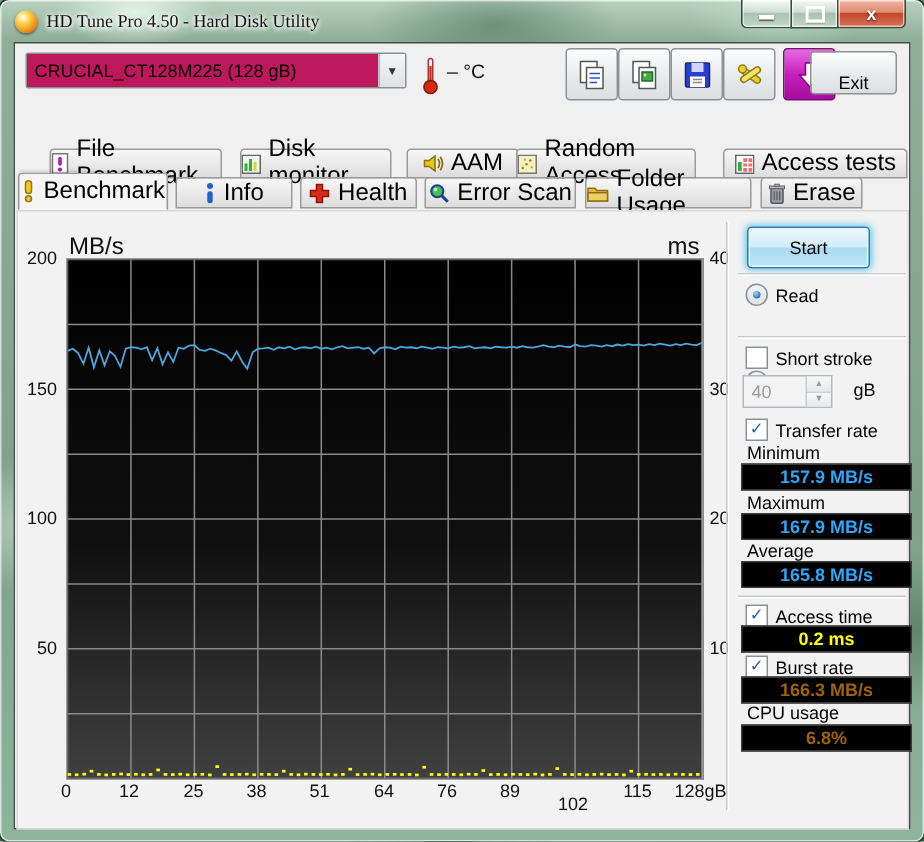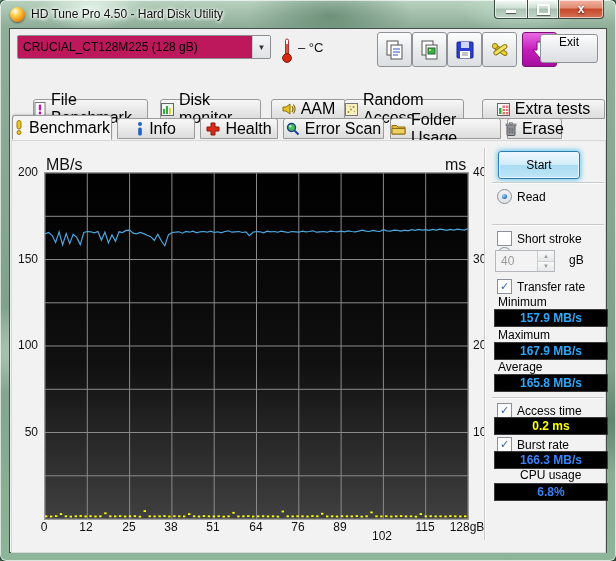--- a/index.html
+++ b/index.html
@@ -17,21 +17,21 @@
     background:
       radial-gradient(70px 30px at 90px 8px, rgba(235,250,240,.85) 0%, rgba(235,250,240,0) 75%),
       radial-gradient(110px 45px at 330px 16px, rgba(70,110,85,.55) 0%, rgba(70,110,85,0) 75%),
       radial-gradient(90px 40px at 520px 6px, rgba(200,230,210,.7) 0%, rgba(200,230,210,0) 70%),
       radial-gradient(120px 60px at 30px 350px, rgba(220,240,225,.55) 0%, rgba(220,240,225,0) 75%),
       radial-gradient(140px 70px at 610px 420px, rgba(60,100,75,.5) 0%, rgba(60,100,75,0) 75%),
       linear-gradient(180deg,#b9d2c0 0%,#90af99 26px,#7fa089 60%,#8db59a 100%);
     box-shadow: inset 0 0 0 1px rgba(255,255,255,.65), 0 0 0 1px #23382b;
   }
   
-  #titlebar{position:absolute;top:0;left:0;right:0;height:28px;display:flex;align-items:center;padding-left:10px;}
+  #titlebar{position:absolute;top:0;left:0;right:0;height:28px;display:flex;align-items:center;padding-left:10px;font-family:Liberation Serif, serif;}
   #title-text{font-size:12px;color:#111;margin-left:6px;text-shadow:0 0 4px #fff,0 0 4px #fff,0 1px 3px #fff;}
   #app-icon{width:15px;height:15px;border-radius:50%;
     background:radial-gradient(circle at 35% 30%, #fff 0%, #ffd24a 30%, #e98a12 70%, #9c4f05 100%);
     box-shadow:0 1px 2px rgba(0,0,0,.5);}
   #winbtns{position:absolute;top:0;right:12px;display:flex;}
   .winbtn{height:18px;border:1px solid #3a4a40;border-top:none;display:flex;align-items:center;justify-content:center;
     background:linear-gradient(180deg,rgba(255,255,255,.85),rgba(220,230,225,.45) 45%,rgba(150,170,158,.45) 50%,rgba(210,225,215,.6));
     box-shadow:inset 0 0 0 1px rgba(255,255,255,.6);}
   .winbtn.min{width:32px;border-radius:0 0 0 4px;border-right:none;}
   .winbtn.max{width:30px;border-right:none;}
@@ -50,42 +50,42 @@
   #drive-combo{position:absolute;left:7px;top:6px;width:252px;height:22px;background:#be185d;border:1px solid #8a8f94;border-radius:2px;display:flex;align-items:center;font-size:12px;}
   #drive-combo .combo-text{flex:1;padding:0 5px;white-space:nowrap;overflow:hidden;color:#000;}
   #drive-combo .combo-arrow{width:17px;align-self:stretch;border-left:1px solid #c5c9cd;background:linear-gradient(180deg,#f4f5f6,#dfe2e5);display:flex;align-items:center;justify-content:center;font-size:8px;color:#333;}
   #thermo{position:absolute;left:270px;top:7px;}
   #temp-text{position:absolute;left:288px;top:11px;font-size:13px;color:#111;}
   .toolbtn{position:absolute;top:3px;width:33px;height:33px;border:1px solid #8e9297;border-radius:3px;
     background:linear-gradient(180deg,#fdfdfd,#e8eaec 55%,#dcdfe2);display:flex;align-items:center;justify-content:center;}
   #btn-copy-text{left:367px;} #btn-copy-image{left:402px;} #btn-save{left:437px;} #btn-options{left:472px;}
   #btn-update{left:512px;background:linear-gradient(180deg,#e86ae0,#c71fbd 50%,#a50d9d);border-color:#7d0d78;}
   #btn-exit{position:absolute;right:8px;top:5px;width:56px;height:27px;border:1px solid #8e9297;border-radius:3px;
-    background:linear-gradient(180deg,#fdfdfd,#e8eaec 55%,#dcdfe2);font-size:12px;display:flex;align-items:flex-start;justify-content:center;color:#000;}
+    background:linear-gradient(180deg,#fdfdfd,#e8eaec 55%,#dcdfe2);font-size:12px;display:flex;align-items:flex-end;justify-content:center;color:#000;}
   
   #tabszone{position:absolute;left:10px;top:98px;width:596px;height:43px;}
   .tab{position:absolute;box-sizing:border-box;border:1px solid #9a9a9a;border-radius:3px 3px 0 0;
     background:linear-gradient(180deg,#f7f7f7,#dddddd);display:flex;align-items:center;justify-content:center;gap:5px;
     font-size:16px;color:#000;}
   .tab .ticon{display:flex;align-items:center;}
   .row1{top:1px;height:20px;}
   .row2{top:20px;height:21px;}
   .tab.active{top:17px;height:25px;background:#f5f5f5;border-bottom:1px solid #f5f5f5;z-index:3;
     box-shadow:0 -1px 2px rgba(0,0,0,.15);}
   #tab-file-benchmark{left:23px;width:115px;}
   #tab-disk-monitor{left:150px;width:101px;}
   #tab-aam{left:261px;width:75px;}
   #tab-random-access{left:334px;width:120px;}
   #tab-extra-tests{left:472px;width:123px;}
   #tab-benchmark{left:2px;width:100px;}
   #tab-info{left:107px;width:78px;}
   #tab-health{left:190px;width:78px;}
   #tab-error-scan{left:273px;width:101px;}
   #tab-folder-usage{left:380px;width:111px;}
-  #tab-erase{left:497px;width:55px;}
+  #tab-erase{left:497px;width:68px;}
   
   #panel{position:absolute;left:11px;top:140px;width:593px;height:411px;background:#f2f2f2;border:1px solid #d8d8d8;}
   #plot-wrap{position:absolute;left:44px;top:172px;width:423px;height:346px;border:1px solid #9b9b9b;background:#000;}
   #plot-svg{display:block;}
   .axis-unit{position:absolute;font-size:16px;color:#111;}
   #y1-unit{left:46px;top:156px;}
   #y2-unit{left:445px;top:156px;}
   .tick{position:absolute;font-size:12px;color:#111;}
   #y1-ticks .tick{right:2px;}
   #y1-ticks{position:absolute;left:12px;top:172px;width:28px;height:346px;text-align:right;}
@@ -107,26 +107,26 @@
   #row-read{top:189px;} #row-write{top:215px;margin-top:32px;}
   #row-shortstroke{top:231px;} #row-transfer{top:279px;}
   #row-access{top:403px;} #row-burst{top:437px;}
   #spinner{position:absolute;left:495px;top:250px;width:58px;height:20px;border:1px solid #b4b8bc;background:#f3f3f3;display:flex;}
   #spinner .spin-val{flex:1;font-size:12px;color:#9a9a9a;display:flex;align-items:center;padding-left:5px;}
   #spinner .spin-btns{width:16px;display:flex;flex-direction:column;border-left:1px solid #c9cccf;}
   #spinner .spin-btns div{flex:1;font-size:6px;color:#9a9a9a;display:flex;align-items:center;justify-content:center;background:linear-gradient(180deg,#f8f8f8,#e6e8ea);}
   #spin-up{border-bottom:1px solid #cfd2d5;}
   #gb-label{position:absolute;left:569px;top:253px;font-size:12px;color:#000;}
   .stat-label{position:absolute;left:498px;font-size:12px;color:#000;}
-  #lbl-min{top:295px;} #lbl-max{top:328px;} #lbl-avg{top:360px;} #lbl-cpu{top:468px;margin-left:22px;}
+  #lbl-min{top:295px;} #lbl-max{top:328px;} #lbl-avg{top:360px;} #lbl-cpu{top:468px;}
   .stat-box{position:absolute;left:494px;width:112px;height:16px;background:#000;border:1px solid #3a3a3a;
     font-size:12px;font-weight:bold;display:flex;align-items:center;justify-content:center;}
   #box-min{top:309px;} #box-max{top:342px;} #box-avg{top:374px;}
   #box-access{top:417px;} #box-burst{top:451px;} #box-cpu{top:483px;}
-  .val-blue{color:#2ea6f8;} .val-yellow{color:#ffff00;} .val-white{color:#3b82f6;}
+  .val-blue{color:#2ea6f8;} .val-yellow{color:#ffff00;} .val-white{color:#a16207;}
 </style>
 </head>
 <body>
 
 <div id="window">
 
   <div id="titlebar">
     <div id="app-icon"></div>
     <div id="title-text">HD Tune Pro 4.50 - Hard Disk Utility</div>
   </div>
@@ -252,21 +252,21 @@
       <span class="ticon">
         <svg width="13" height="13" viewBox="0 0 13 13">
             <rect x="0.5" y="0.5" width="12" height="12" fill="#fff" stroke="#666"></rect>
             <rect x="2" y="5" width="2.5" height="6" fill="#2fae3a"></rect>
             <rect x="5.5" y="2.5" width="6" height="9" fill="#e87070"></rect>
             <line x1="5.5" y1="5.5" x2="11.5" y2="5.5" stroke="#fff"></line>
             <line x1="5.5" y1="8.5" x2="11.5" y2="8.5" stroke="#fff"></line>
             <line x1="8.5" y1="2.5" x2="8.5" y2="11.5" stroke="#fff"></line>
           </svg>
       </span>
-      <span>Extra tests</span>
+      <span>Access tests</span>
     </div>
 
     <div class="tab row2 active" id="tab-benchmark">
       <span class="ticon">
         <svg width="10" height="15" viewBox="0 0 10 15">
             <rect x="3" y="0.5" width="4" height="8.5" rx="2" fill="#f2c71d" stroke="#97780a"></rect>
             <circle cx="5" cy="12.5" r="2" fill="#f2c71d" stroke="#97780a"></circle>
           </svg>
       </span>
       <span>Benchmark</span>

